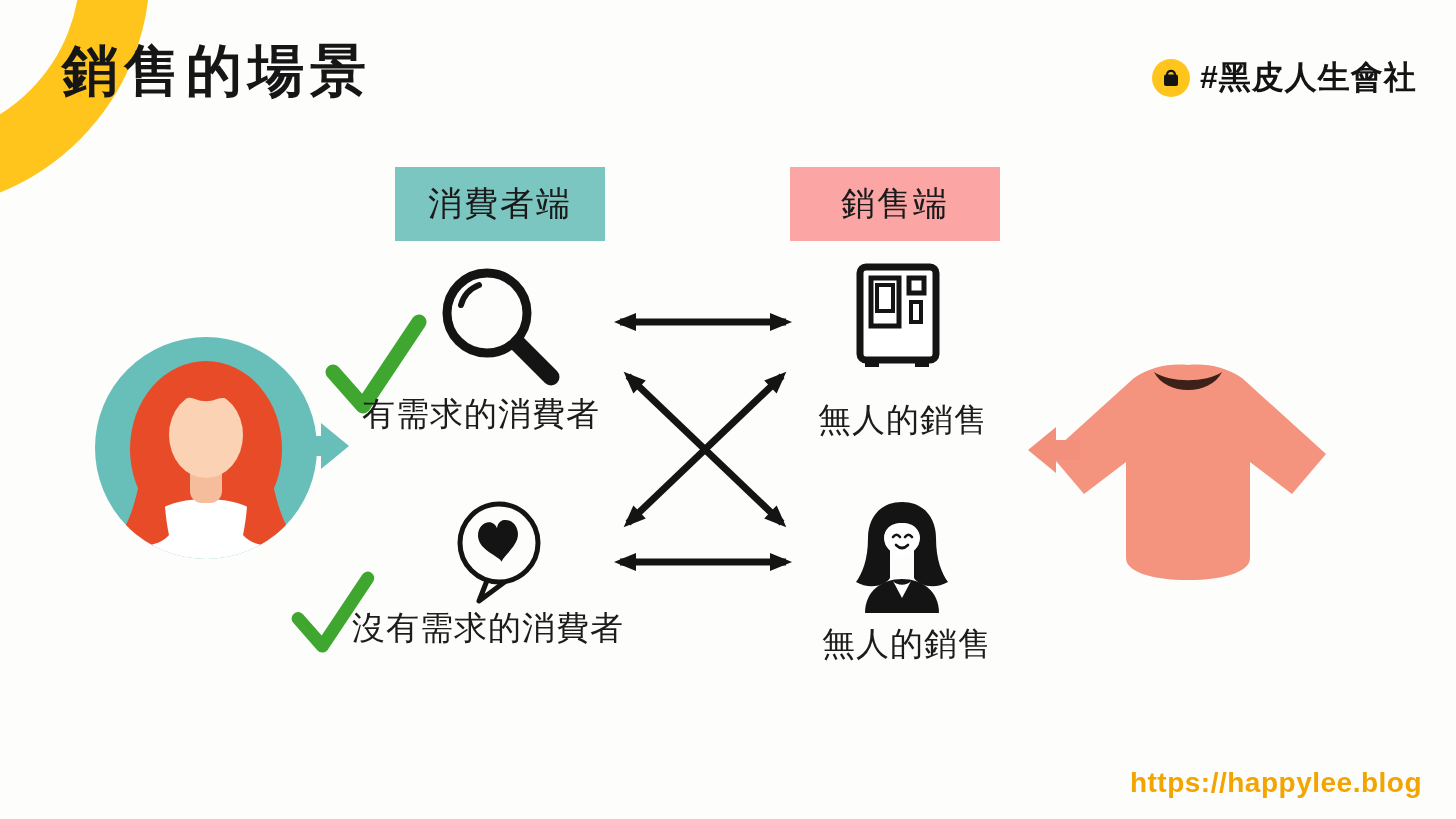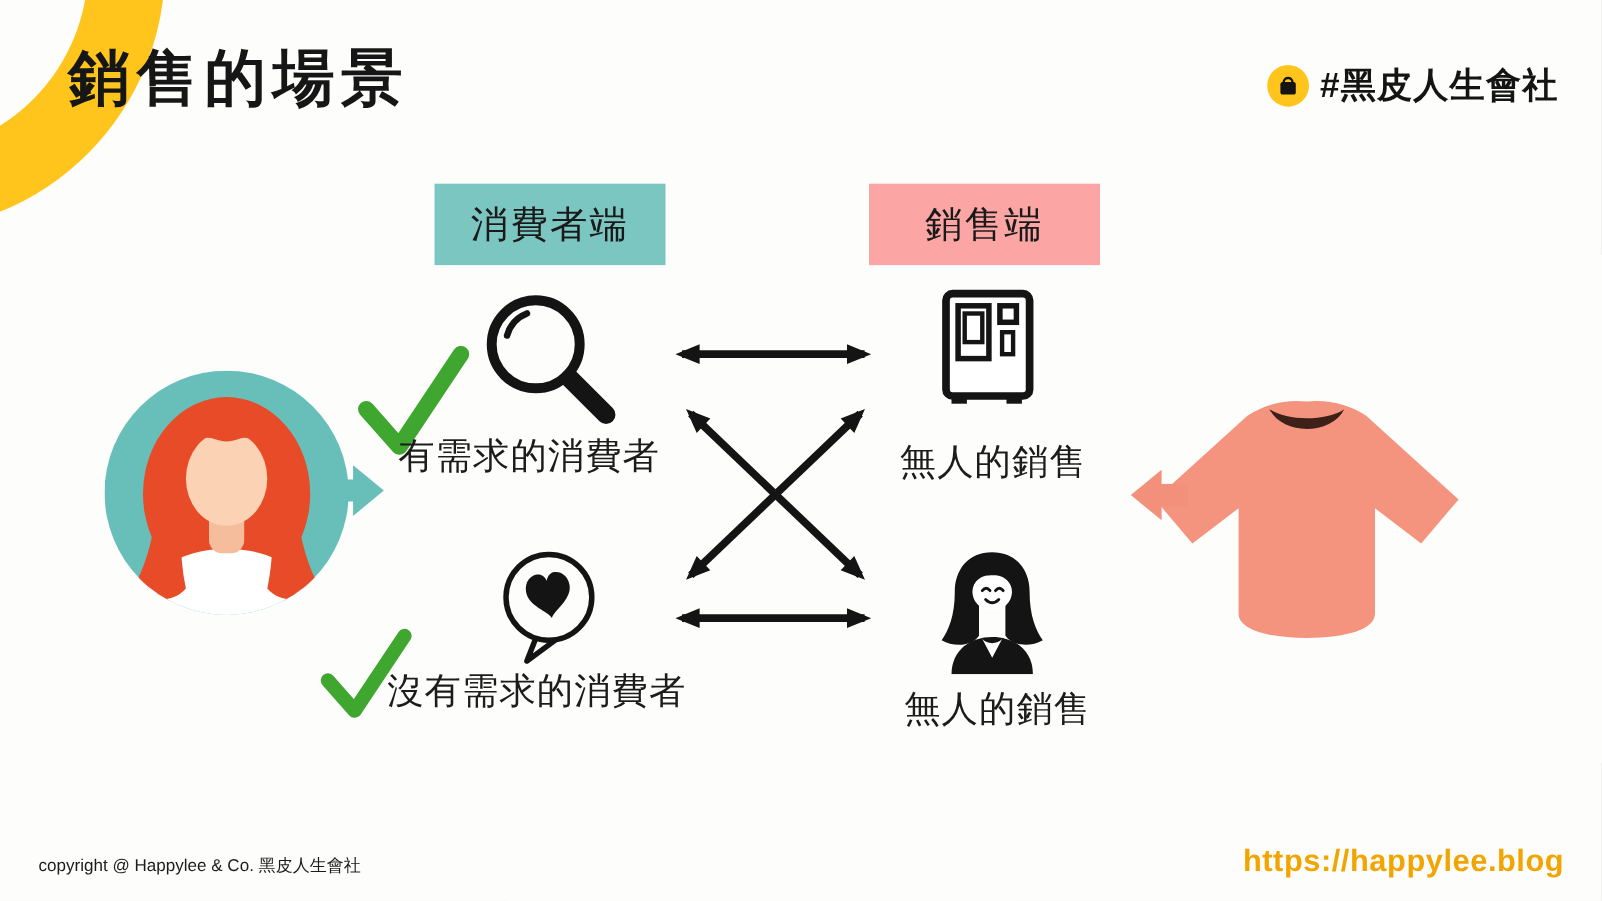--- a/index.html
+++ b/index.html
@@ -172,16 +172,15 @@
       <path d="M116,10 C128,34 172,34 184,10 C168,21 132,21 116,10 Z" fill="#3d2017"></path>
     </svg>
   </div>
 
   <div class="abs" style="left:1028px;top:427px;">
     <svg width="52" height="46" viewBox="0 0 52 46">
       <polygon points="52,13 28,13 28,0 0,23 28,46 28,33 52,33" fill="#f2907c"></polygon>
     </svg>
   </div>
 
-  <div class="footer-copy">copyright @ Happylee &amp; Co. 黑皮人生會社</div>
   <div class="footer-url">https://happylee.blog</div>
 
 </div>
 
 </body></html>

